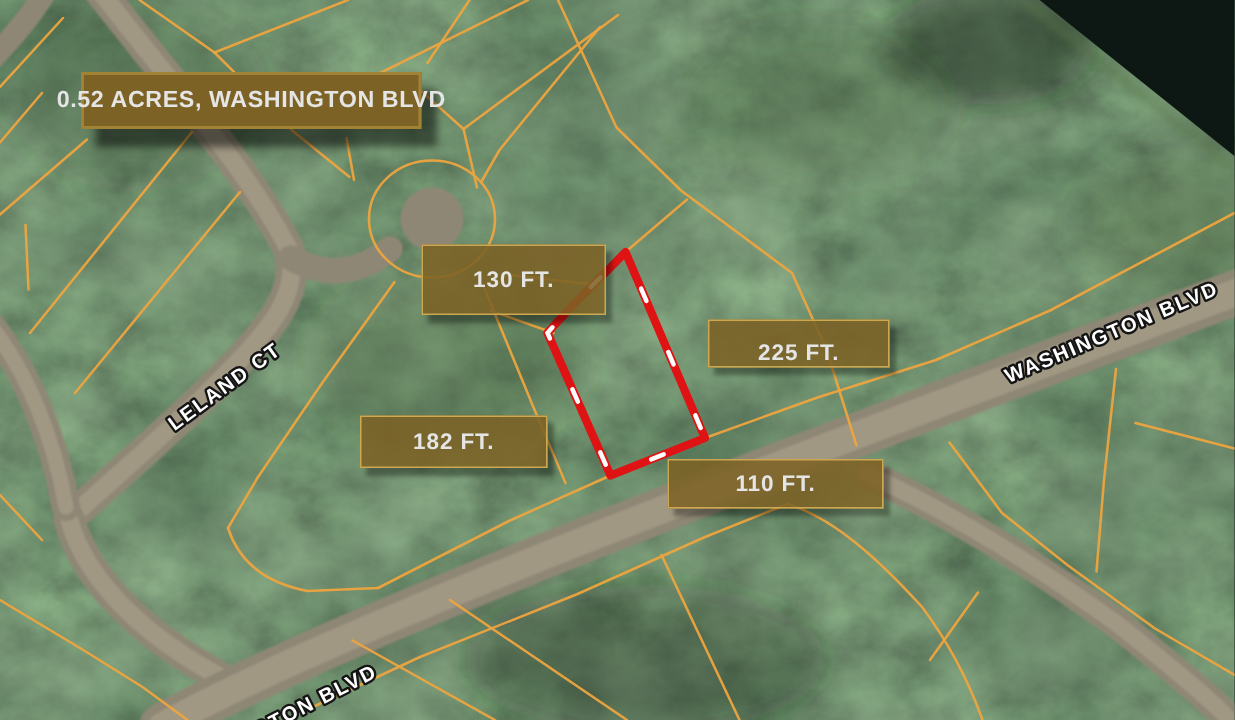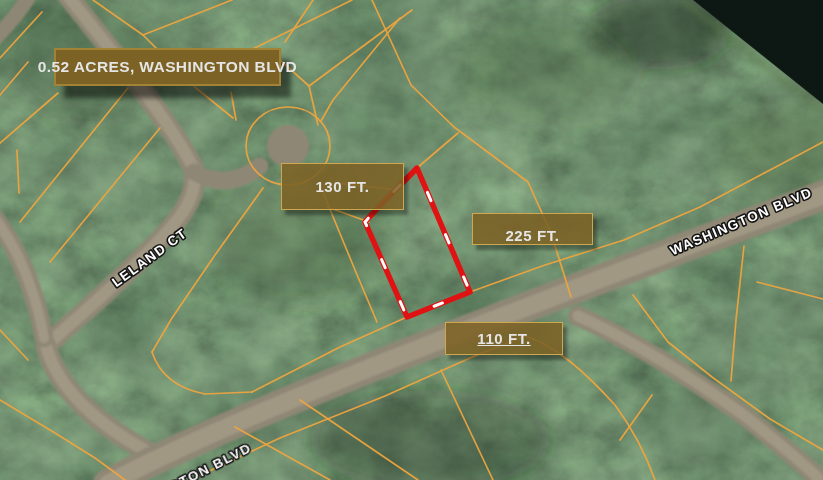--- a/index.html
+++ b/index.html
@@ -182,18 +182,21 @@
   </div>
 
   <div class="badge badge-measure" style="left:253px;top:163px;width:123px;height:47px;margin-left:28px;">
     <span>130 FT.</span>
   </div>
 
   <div class="badge badge-measure" style="left:472px;top:213px;width:121px;height:32px;align-items:flex-end;">
     <span>225 FT.</span>
   </div>
 
-
-  <div class="badge badge-measure" style="left:445px;top:322px;width:118px;height:33px;text-decoration:underline;">
+  <div class="badge badge-measure" style="left:240px;top:277px;width:125px;height:35px;">
+    <span>182 FT.</span>
+  </div>
+
+  <div class="badge badge-measure" style="left:445px;top:306px;width:144px;height:33px;">
     <span>110 FT.</span>
   </div>
 
 </div>
 
 </body></html>

